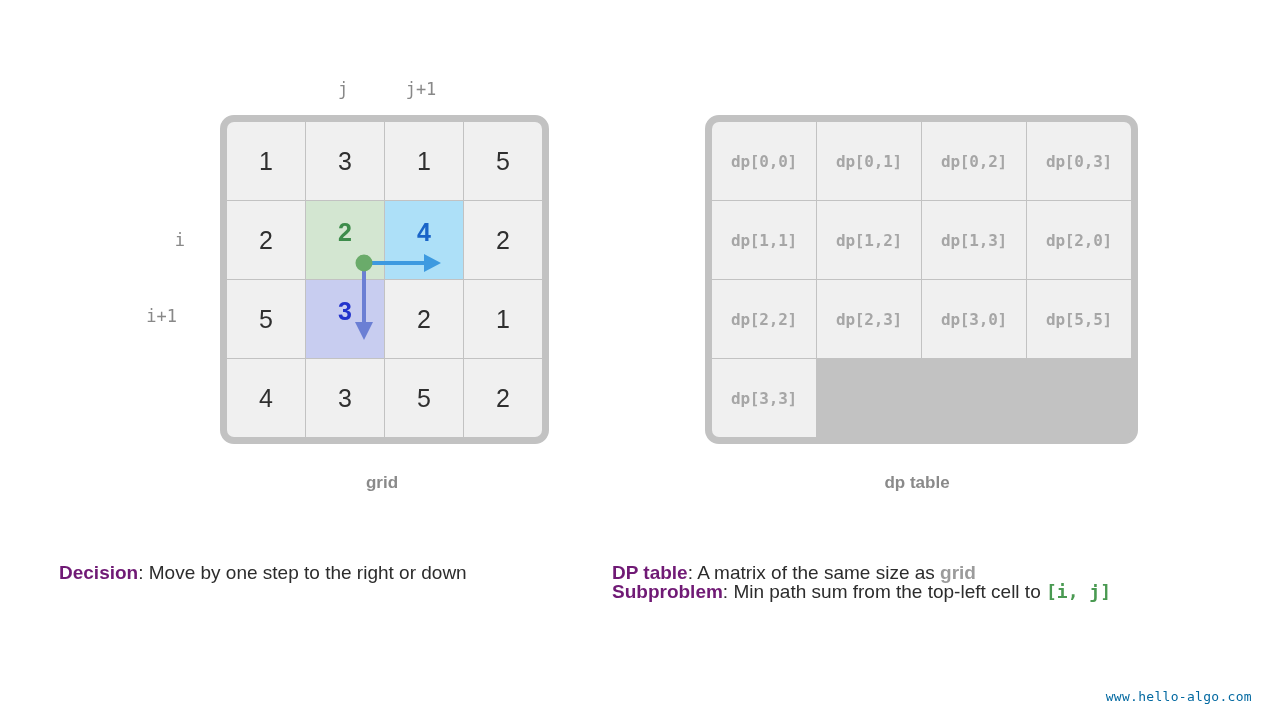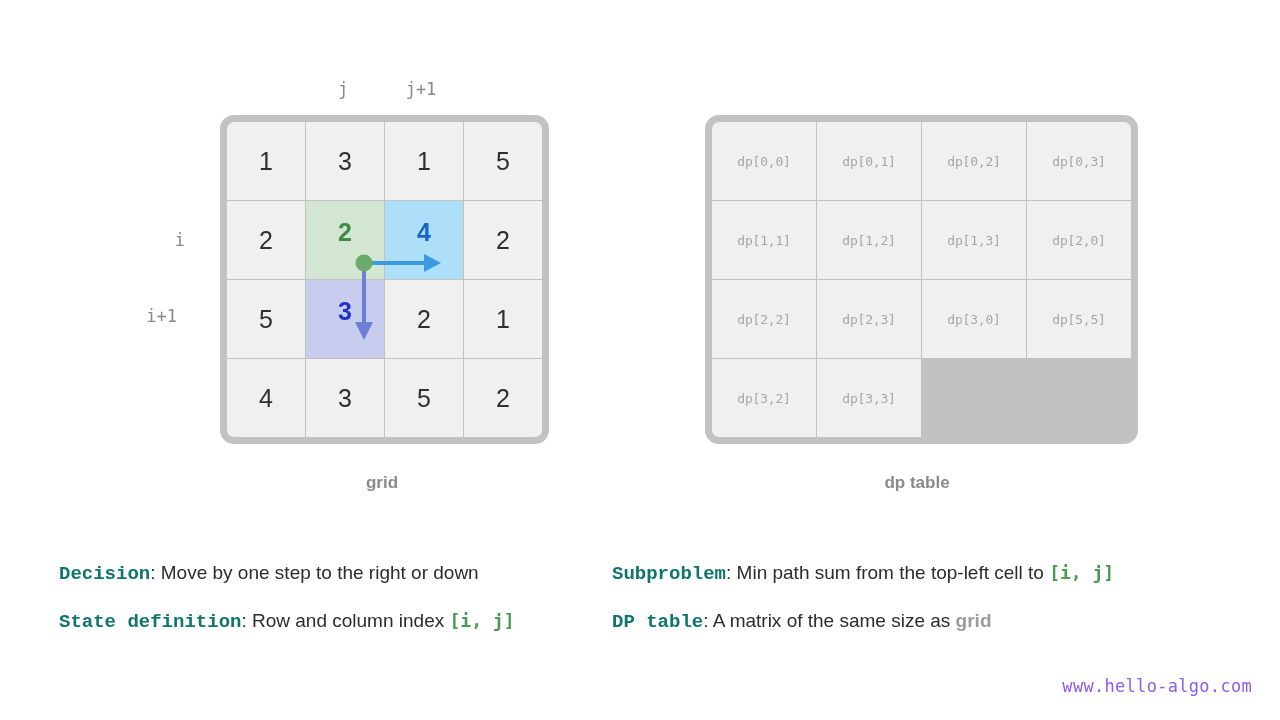--- a/index.html
+++ b/index.html
@@ -60,23 +60,24 @@
   
   .grid-matrix .cell .val { line-height: 1; }
 
   
   .dp-matrix {
     grid-template-columns: repeat(4, 104px);
     grid-template-rows: repeat(4, 78px);
   }
   .dp-matrix .cell {
     font-family: "DejaVu Sans Mono", monospace;
-    font-size: 13px;
+    font-size: 16px;
     color: #a6a6a6;
     letter-spacing: -0.2px;
+    font-weight: bold;
   }
 
   
   .axis-label {
     position: absolute;
     font-family: "DejaVu Sans Mono", monospace;
     font-size: 17px;
     color: #888888;
     white-space: nowrap;
   }
@@ -103,40 +104,40 @@
   }
 
   
   .notes { position: absolute; }
   .note-line {
     font-size: 19px;
     color: #2c2c2c;
     white-space: nowrap;
     line-height: 1;
   }
-  .note-line .lead { font-weight: bold; color: #0f766e; font-family: Liberation Mono, monospace; }
+  .note-line .lead { font-weight: bold; color: #701a75; }
   .code-green {
     font-family: "DejaVu Sans Mono", monospace;
     font-weight: bold;
     color: #4a9a52;
     font-size: 18px;
   }
   .code-grey {
     font-weight: bold;
     color: #9b9b9b;
   }
 
   
   .watermark {
     position: absolute;
     right: 28px;
-    bottom: 24px;
-    font-family: "DejaVu Sans Mono", monospace;
-    font-size: 17px;
-    color: #8b5cf6;
+    bottom: 16px;
+    font-family: "DejaVu Sans Mono", monospace;
+    font-size: 13px;
+    color: #0369a1;
     letter-spacing: 0.3px;
   }
 </style>
 </head>
 <body>
 
 <div class="matrix-wrap" style="left:220px; top:115px;">
   <div class="matrix grid-matrix" id="grid-matrix">
       <div class="cell">
         <span class="val">1</span>
@@ -233,23 +234,20 @@
       <div class="cell">
         <span>dp[2,3]</span>
       </div>
       <div class="cell">
         <span>dp[3,0]</span>
       </div>
       <div class="cell">
         <span>dp[5,5]</span>
       </div>
       <div class="cell">
-        <span>dp[3,2]</span>
-      </div>
-      <div class="cell">
         <span>dp[3,3]</span>
       </div>
     </div>
 </div>
 
 <div class="caption" style="left:917px; top:473px;">dp table</div>
 
 <svg class="arrow-layer" width="1280" height="720" viewBox="0 0 1280 720">
 
   <g>
@@ -260,21 +258,20 @@
   <g>
     <line x1="364" y1="263" x2="364" y2="322" stroke="#6b7fd4" stroke-width="4" stroke-linecap="butt"></line>
     <polygon points="355,322 373,322 364,340" fill="#6b7fd4"></polygon>
   </g>
 
   <circle cx="364" cy="263" r="8.5" fill="#6aab6a"></circle>
 </svg>
 
 <div class="notes" style="left:59px; top:563px;">
   <div class="note-line" id="note-left-0" style="margin-bottom:27px;"><span class="lead">Decision</span><span>: </span><span>Move by one step to the right or down</span></div>
-  <div class="note-line" id="note-left-1"><span class="lead">State definition</span><span>: </span><span>Row and column index </span><span class="code-green">[i, j]</span></div>
 </div>
 
 <div class="notes" style="left:612px; top:563px;">
+  <div class="note-line" id="note-right-1"><span class="lead">DP table</span><span>: </span><span>A matrix of the same size as </span><span class="code-grey">grid</span></div>
   <div class="note-line" id="note-right-0" style="margin-bottom:27px;"><span class="lead">Subproblem</span><span>: </span><span>Min path sum from the top-left cell to </span><span class="code-green">[i, j]</span></div>
-  <div class="note-line" id="note-right-1"><span class="lead">DP table</span><span>: </span><span>A matrix of the same size as </span><span class="code-grey">grid</span></div>
 </div>
 
 <div class="watermark">www.hello-algo.com</div>
 
 </body></html>

